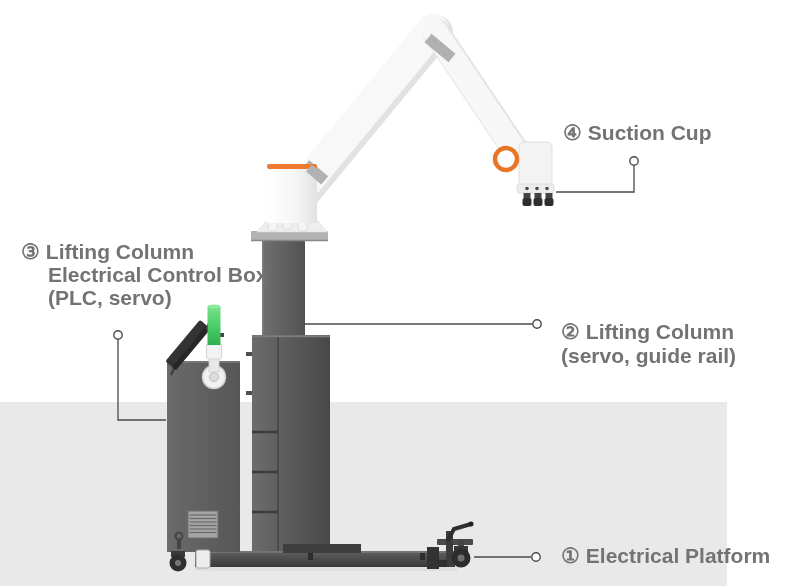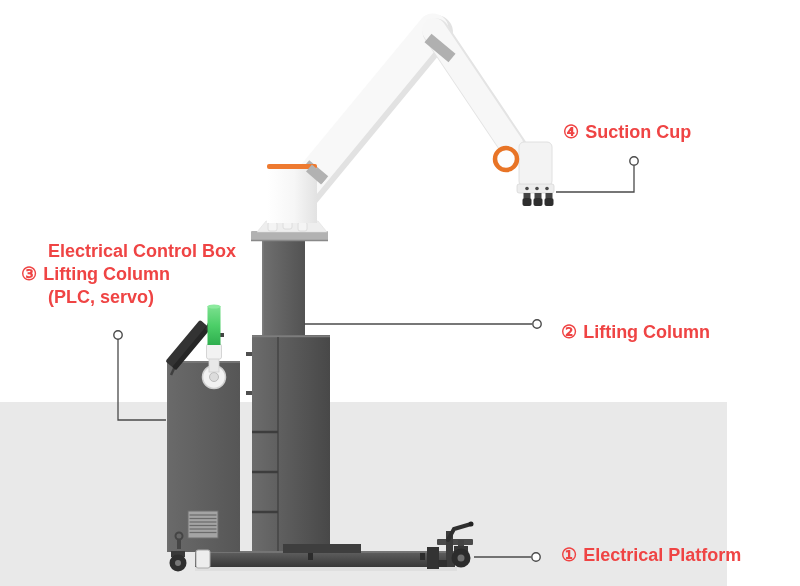--- a/index.html
+++ b/index.html
@@ -1,20 +1,20 @@
 <!DOCTYPE html>
 <html><head>
 <meta charset="utf-8">
 <style>
   html,body { margin:0; padding:0; }
   .canvas { position:relative; width:800px; height:586px; background:#ffffff;
             font-family:"Liberation Sans", sans-serif; overflow:hidden; }
   .floor { position:absolute; left:0; top:402px; width:727px; height:184px; background:#e9e9e9; }
   svg.illu { position:absolute; left:0; top:0; }
-  .label { position:absolute; color:#ef4444; font-weight:700; font-size:18px;
+  .label { position:absolute; color:#737373; font-weight:700; font-size:21px;
            line-height:23px; white-space:nowrap; }
   .label .num { margin-right:6px; }
   .label .line { display:block; }
   .label .indent { padding-left:27px; }
   .label-4 { left:563px; top:121px; }
   .label-3 { left:21px;  top:240px; }
   .label-2 { left:561px; top:320px; line-height:24px; }
   .label-1 { left:561px; top:544px; }
 </style>
 </head>
@@ -180,26 +180,27 @@
       <circle cx="537" cy="324" r="4.2" fill="#ffffff" stroke-width="1.4"></circle>
       <circle cx="536" cy="557" r="4.2" fill="#ffffff" stroke-width="1.4"></circle>
     </g>
   </svg>
 
   <div class="label label-4">
     <span class="line"><span class="num">④</span><span>Suction Cup</span></span>
   </div>
 
   <div class="label label-3">
+    <span class="line"><span class="num">③</span><span>Lifting Column</span></span>
     <span class="line indent">Electrical Control Box</span>
-    <span class="line"><span class="num">③</span><span>Lifting Column</span></span>
     <span class="line indent">(PLC, servo)</span>
   </div>
 
   <div class="label label-2">
     <span class="line"><span class="num">②</span><span>Lifting Column</span></span>
+    <span class="line">(servo, guide rail)</span>
   </div>
 
   <div class="label label-1">
     <span class="line"><span class="num">①</span><span>Electrical Platform</span></span>
   </div>
 
 </div>
 
 </body></html>

